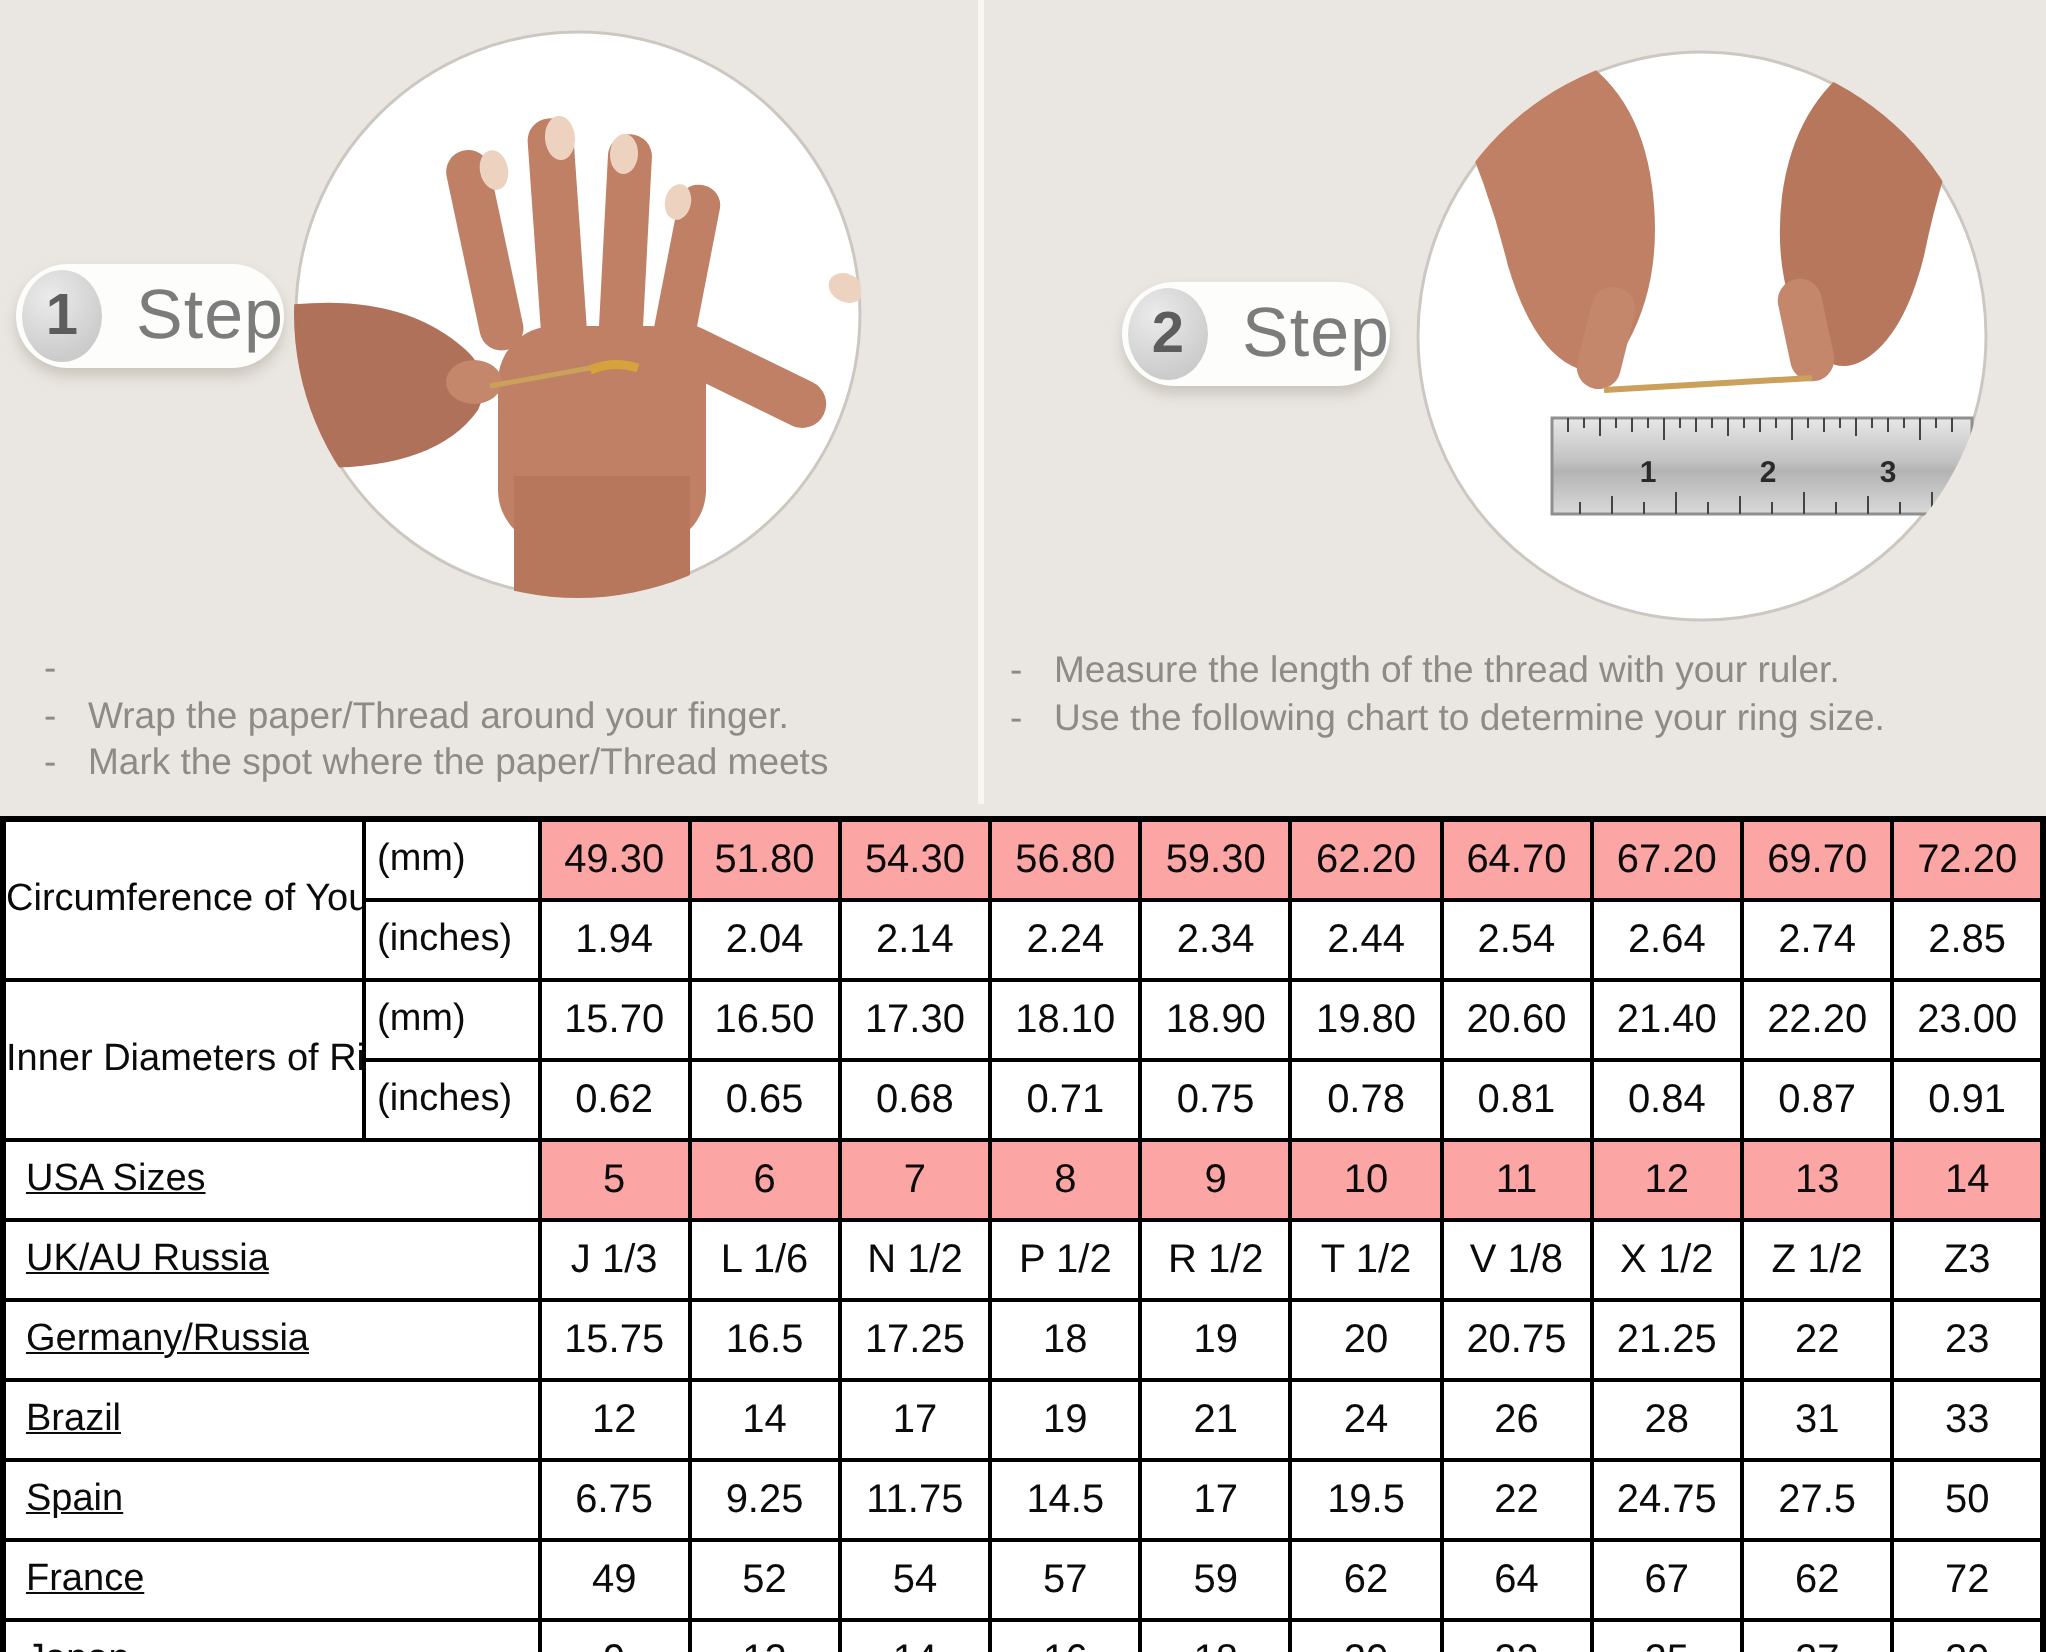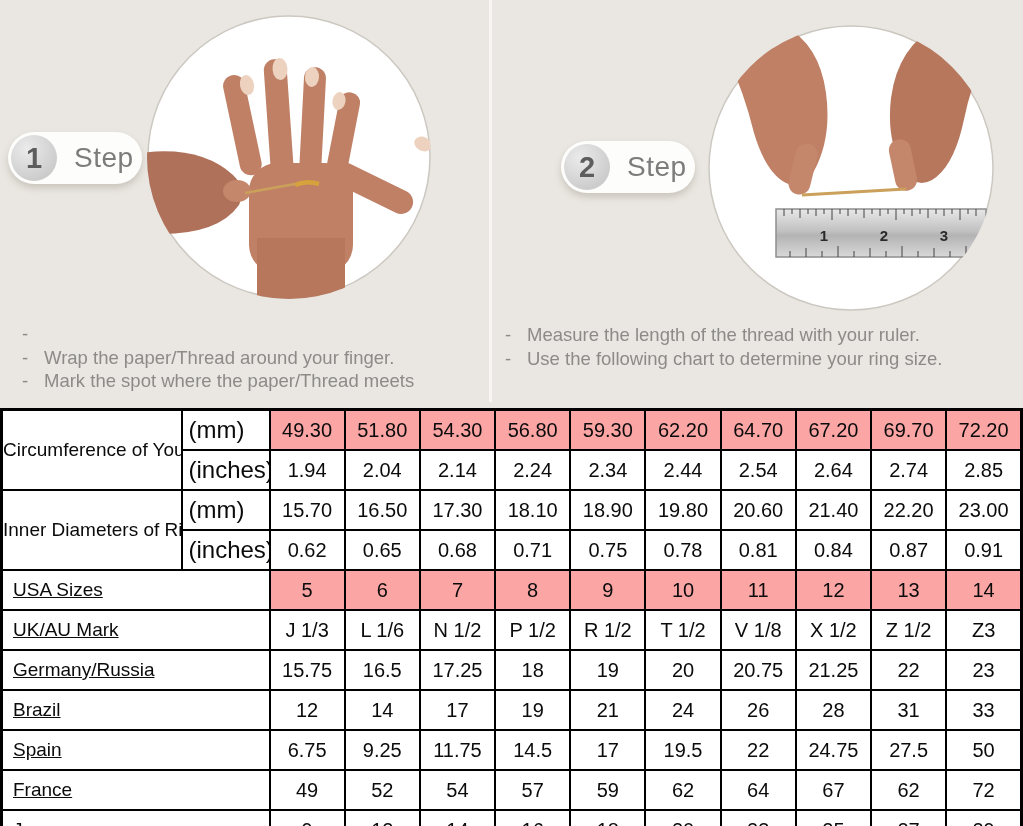--- a/index.html
+++ b/index.html
@@ -17,39 +17,39 @@
 
   .badge{position:absolute;height:52px;background:#fdfdfc;border-radius:26px;
          display:flex;align-items:center;box-shadow:0 4px 7px rgba(120,110,95,.28);
          padding:0 0 0 3px;width:131px;}
   .badge1{left:8px;top:132px;}
   .badge2{left:561px;top:141px;}
   .badge-num{width:46px;height:46px;border-radius:50%;
              background:radial-gradient(circle at 35% 30%, #ebebeb, #cbcbcb 75%);
              color:#5d5d5d;font-size:29px;font-weight:bold;
              display:flex;align-items:center;justify-content:center;}
-  .badge-label{color:#7c7c7c;font-size:28px;margin-left:17px;letter-spacing:.5px;}
+  .badge-label{color:#7c7c7c;font-size:35px;margin-left:17px;letter-spacing:.5px;}
 
   .instructions{position:absolute;margin:0;padding:0;list-style:none;
                 color:#8d8b88;font-size:18.5px;line-height:23.5px;}
   .ins1{left:22px;top:322px;width:470px;}
   .ins2{left:505px;top:323px;width:515px;}
   .instructions li{display:flex;}
   .instructions .dash{width:22px;flex:0 0 22px;text-align:left;}
 
   
   table.size{position:absolute;top:408px;left:0;width:1023px;
              border-collapse:collapse;table-layout:fixed;background:#fff;
              border:3px solid #000;}
   table.size td{border:2px solid #000;height:38px;padding:0;
                 font-size:20px;color:#0b0b0b;text-align:center;vertical-align:middle;
                 overflow:hidden;white-space:nowrap;}
   table.size td.label{font-size:19px;}
   table.size td.left{text-align:left;padding-left:10px;text-decoration:underline;}
-  table.size td.unit{text-align:left;padding-left:6px;font-size:24px;}
+  table.size td.unit{text-align:left;padding-left:6px;font-size:19px;}
   table.size td.shade{background:#fca5a5;}
 </style>
 </head>
 <body>
 
 <div class="canvas">
   <div class="top">
     <div class="divider"></div>
 
     <div class="photo photo1">
@@ -250,21 +250,21 @@
           <td class="val shade">7</td>
           <td class="val shade">8</td>
           <td class="val shade">9</td>
           <td class="val shade">10</td>
           <td class="val shade">11</td>
           <td class="val shade">12</td>
           <td class="val shade">13</td>
           <td class="val shade">14</td>
         </tr>
         <tr>
-          <td class="label left" colspan="2">UK/AU Mark</td>
+          <td class="label left" colspan="2">UK/AU Russia</td>
           <td class="val">J 1/3</td>
           <td class="val">L 1/6</td>
           <td class="val">N 1/2</td>
           <td class="val">P 1/2</td>
           <td class="val">R 1/2</td>
           <td class="val">T 1/2</td>
           <td class="val">V 1/8</td>
           <td class="val">X 1/2</td>
           <td class="val">Z 1/2</td>
           <td class="val">Z3</td>

